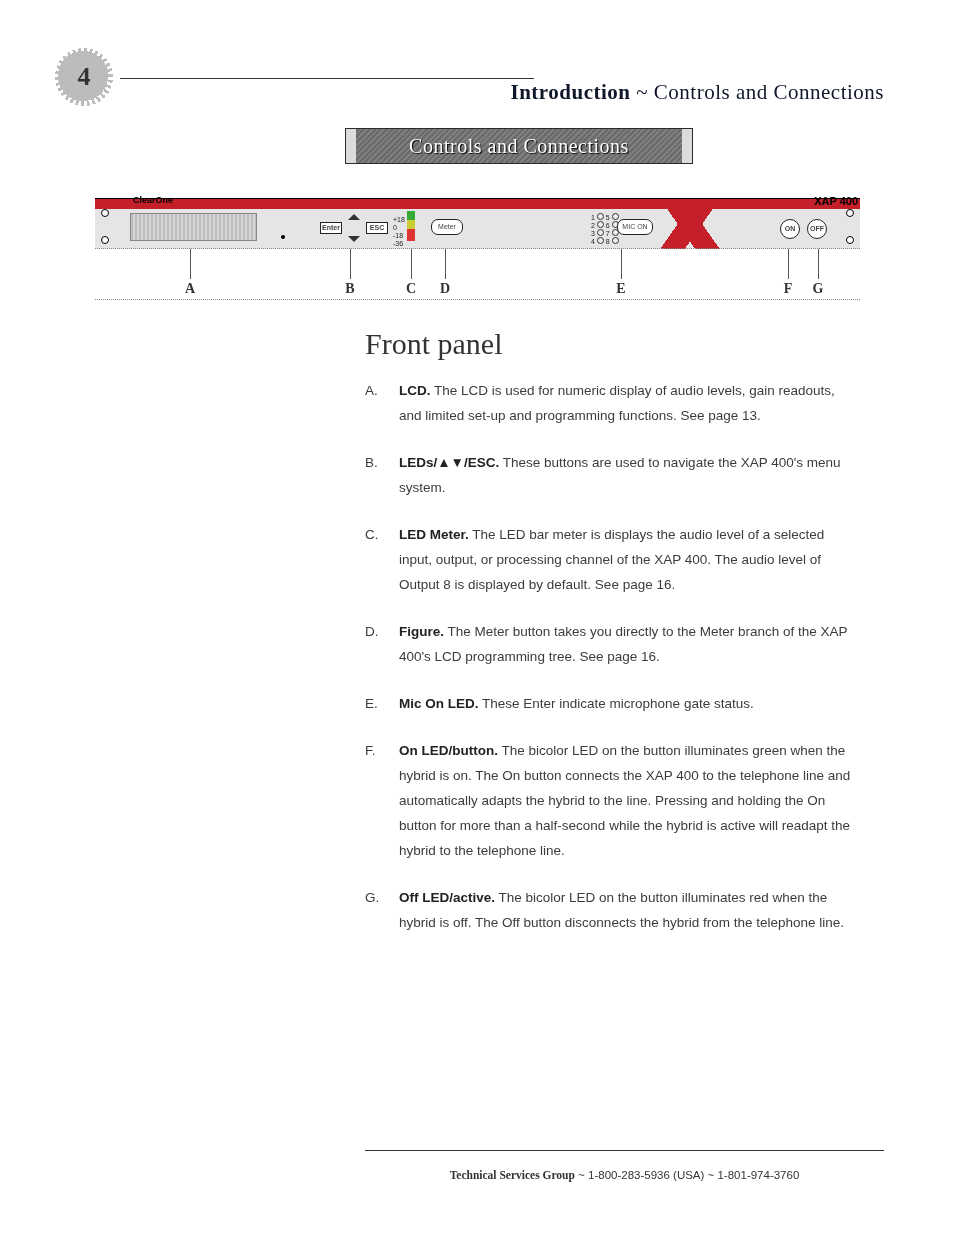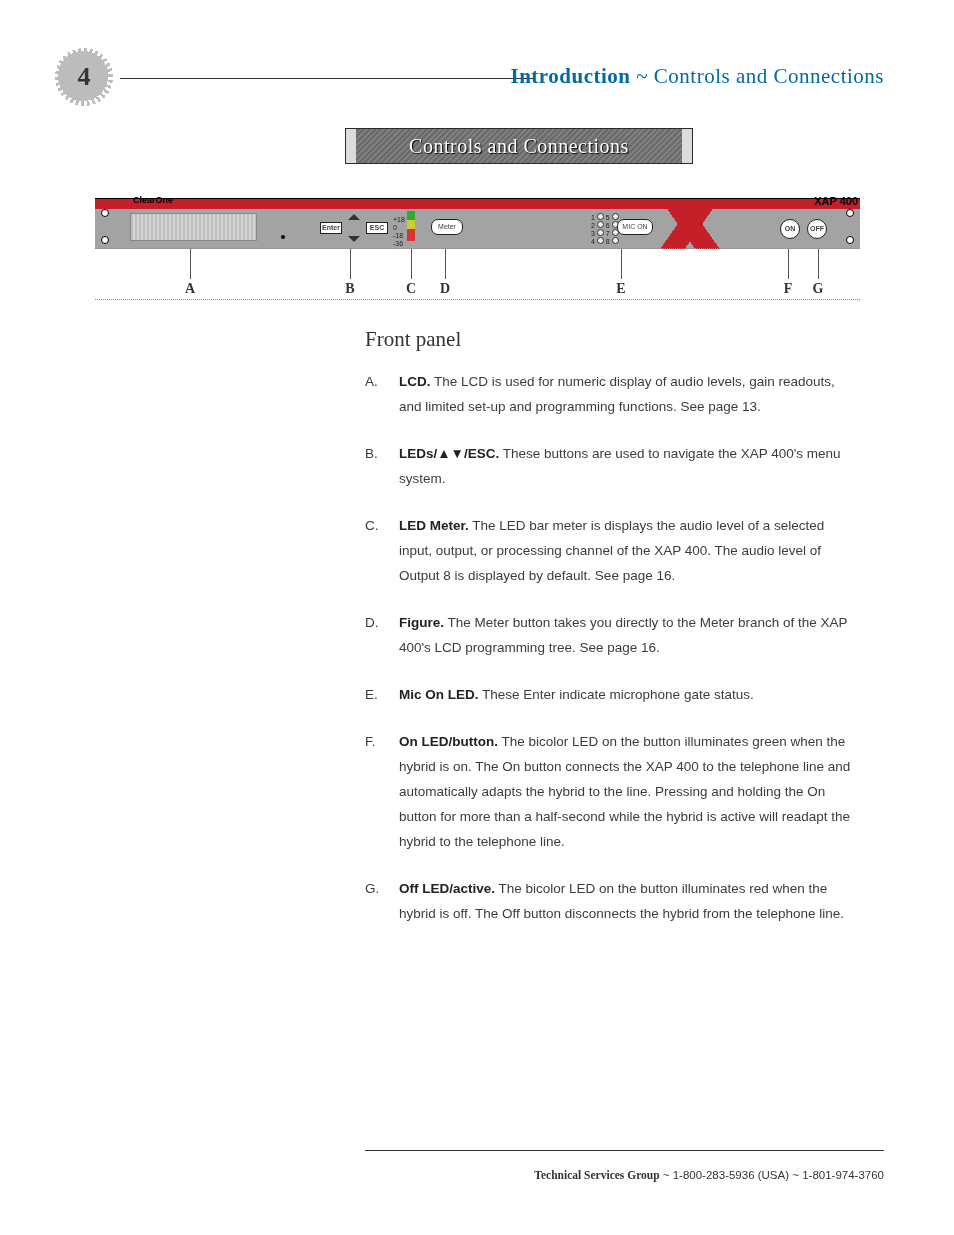--- a/index.html
+++ b/index.html
@@ -57,25 +57,25 @@
   .top-rule{
     position:absolute;
     left:65px;
     right:350px;
     top:30px;
     border-top:1.5px solid #333;
   }
   .running-head{
     position:absolute;
     right:0;
-    top:16px;
+    top:32px;
     font-family: Georgia, "Times New Roman", serif;
     font-size:21px;
     letter-spacing:.5px;
-    color:#0369a1;
+    color:#0f172a;
   }
   .running-head .bold{font-weight:bold;}
 
   
   .banner{
     position:absolute;
     left:345px;
     top:128px;
     width:346px;
     height:34px;
@@ -97,21 +97,21 @@
   .figure{
     position:absolute;
     left:95px;
     top:198px;
     width:765px;
   }
   .panel{
     position:relative;
     width:765px;
     height:50px;
-    background:#a3a3a3;
+    background:#e5e5e5;
     border-top:1px solid #000;
   }
   .panel .red-bar{
     position:absolute; left:0; right:0; top:0; height:10px;
     background:#c52029;
   }
   .panel .red-bar::after{
     content:"";
     position:absolute;
     right:48px; top:0;
@@ -203,21 +203,21 @@
   
   .body{
     position:absolute;
     left:365px;
     top:327px;
     width:495px;
   }
   h2.section{
     font-family: Georgia, "Times New Roman", serif;
     font-weight:normal;
-    font-size:21px;
+    font-size:30px;
     color:#333;
     margin:0 0 18px 0;
   }
   p.lead{
     font-size:13.5px;
     line-height:1.5;
     color:#3c3c3c;
     margin:0 0 24px 0;
   }
   ol.defs{
@@ -250,21 +250,21 @@
     left:365px; right:70px;
     bottom:84px;
     border-top:1px solid #333;
   }
   .footer{
     position:absolute;
     left:365px; right:70px;
     bottom:54px;
     font-size:11.5px;
     color:#333;
-    text-align:right;
+    text-align:center;
   }
   .footer .b{font-family:Georgia,serif;font-weight:bold;}
 </style>
 </head>
 <body>
 
 <div class="page">
 
   <div class="top-area">
     <div class="page-badge">

